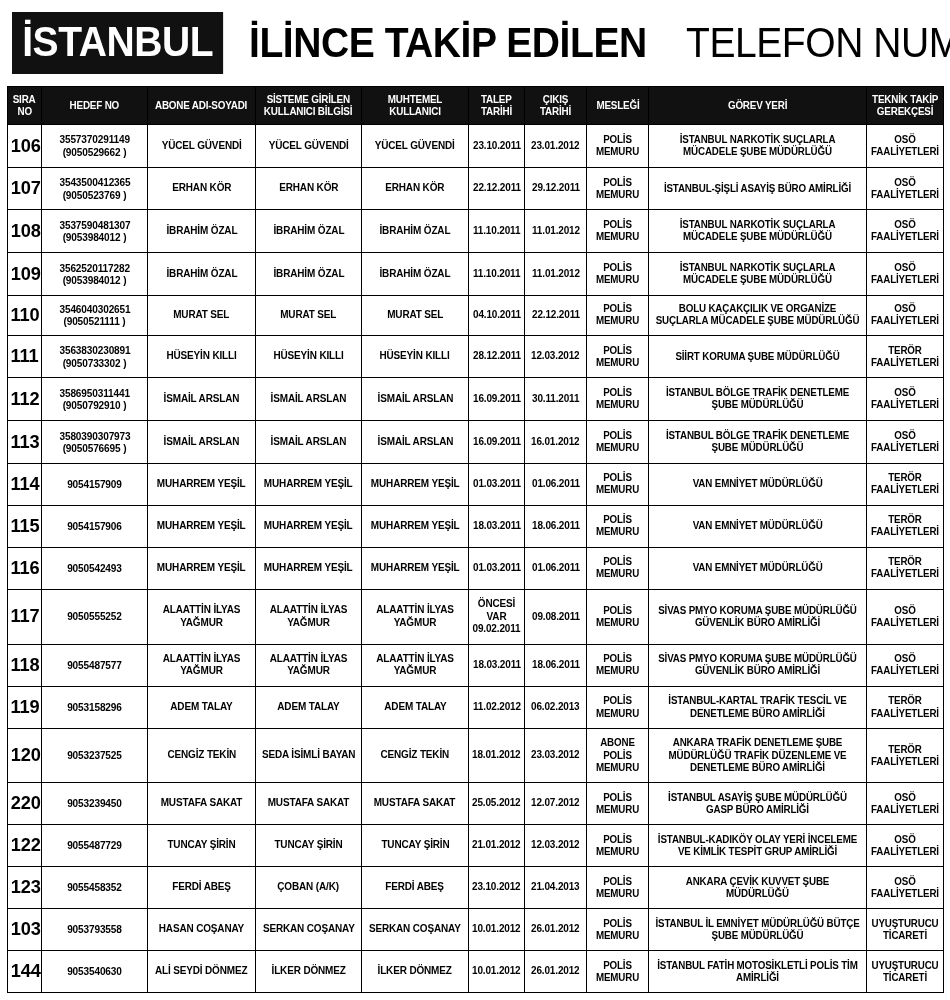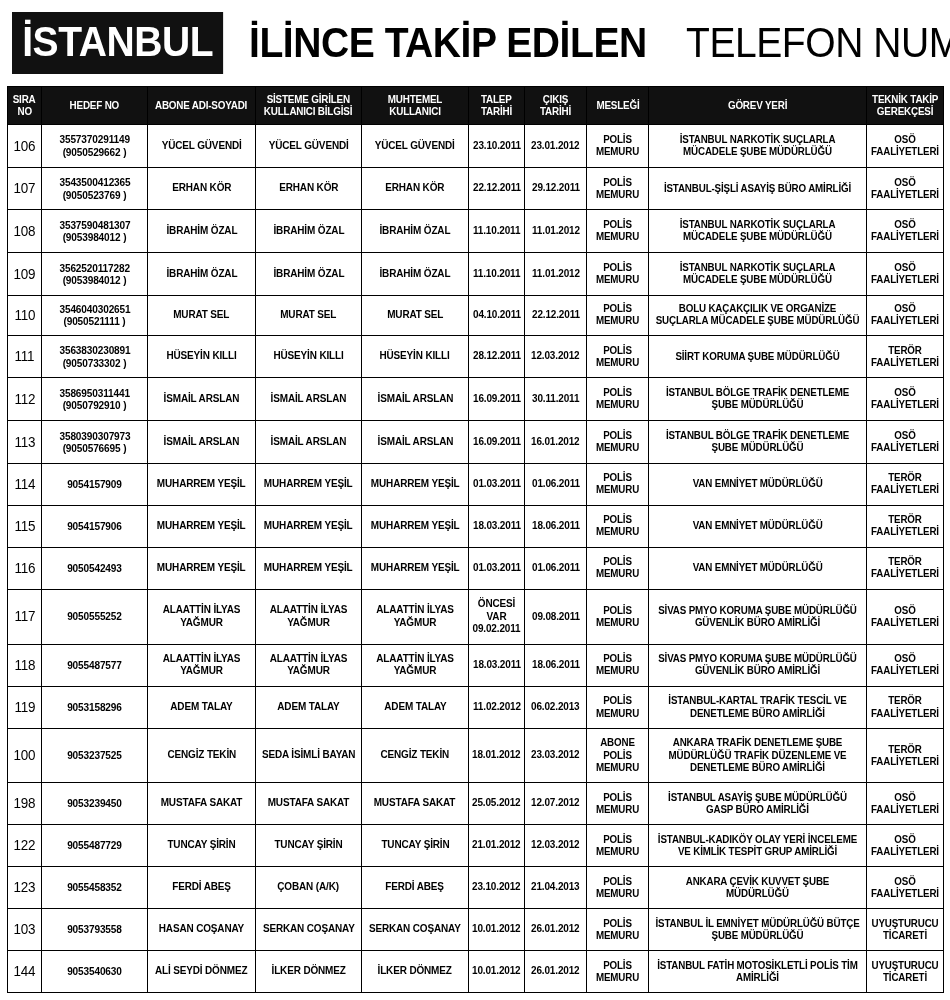--- a/index.html
+++ b/index.html
@@ -97,21 +97,21 @@
   }
 
   tbody td {
     font-size: 10.2px;
     line-height: 1.18;
     letter-spacing: -0.15px;
     font-weight: bold;
   }
   tbody td .sq { display:inline-block; transform: scaleX(0.96); }
 
-  td.c-sira  { font-size: 14px; font-weight: normal; }
+  td.c-sira  { font-size: 19px; font-weight: bold; }
   td.c-hedef { font-size: 10.5px; font-weight: bold; }
   td.c-hedef .alt { display:block; }
   td.c-name  { font-size: 10.4px; font-weight: bold; }
   td.c-date  { font-size: 10.4px; font-weight: bold; }
   td.c-job   { font-size: 10.2px; font-weight: bold; }
   td.c-place { font-size: 10.2px; font-weight: bold; }
   td.c-tech  { font-size: 10.2px; font-weight: bold; }
 
   col.w-sira  { width: 34px; }
   col.w-hedef { width: 106px; }
@@ -326,33 +326,33 @@
           <td class="c-name"><span class="sq">ADEM TALAY</span></td>
           <td class="c-name"><span class="sq">ADEM TALAY</span></td>
           <td class="c-name"><span class="sq">ADEM TALAY</span></td>
           <td class="c-date"><span class="sq">11.02.2012</span></td>
           <td class="c-date"><span class="sq">06.02.2013</span></td>
           <td class="c-job"><span class="sq">POLİS MEMURU</span></td>
           <td class="c-place"><span class="sq">İSTANBUL-KARTAL TRAFİK TESCİL VE DENETLEME BÜRO AMİRLİĞİ</span></td>
           <td class="c-tech"><span class="sq">TERÖR FAALİYETLERİ</span></td>
         </tr>
         <tr style="height: 54.0445px;">
-          <td class="c-sira"><span class="sq">100</span></td>
+          <td class="c-sira"><span class="sq">120</span></td>
           <td class="c-hedef"><span class="sq">9053237525</span></td>
           <td class="c-name"><span class="sq">CENGİZ TEKİN</span></td>
           <td class="c-name"><span class="sq">SEDA İSİMLİ BAYAN</span></td>
           <td class="c-name"><span class="sq">CENGİZ TEKİN</span></td>
           <td class="c-date"><span class="sq">18.01.2012</span></td>
           <td class="c-date"><span class="sq">23.03.2012</span></td>
           <td class="c-job"><span class="sq">ABONE POLİS MEMURU</span></td>
           <td class="c-place"><span class="sq">ANKARA TRAFİK DENETLEME ŞUBE MÜDÜRLÜĞÜ TRAFİK DÜZENLEME VE DENETLEME BÜRO AMİRLİĞİ</span></td>
           <td class="c-tech"><span class="sq">TERÖR FAALİYETLERİ</span></td>
         </tr>
         <tr style="height: 42.0133px;">
-          <td class="c-sira"><span class="sq">198</span></td>
+          <td class="c-sira"><span class="sq">220</span></td>
           <td class="c-hedef"><span class="sq">9053239450</span></td>
           <td class="c-name"><span class="sq">MUSTAFA SAKAT</span></td>
           <td class="c-name"><span class="sq">MUSTAFA SAKAT</span></td>
           <td class="c-name"><span class="sq">MUSTAFA SAKAT</span></td>
           <td class="c-date"><span class="sq">25.05.2012</span></td>
           <td class="c-date"><span class="sq">12.07.2012</span></td>
           <td class="c-job"><span class="sq">POLİS MEMURU</span></td>
           <td class="c-place"><span class="sq">İSTANBUL ASAYİŞ ŞUBE MÜDÜRLÜĞÜ GASP BÜRO AMİRLİĞİ</span></td>
           <td class="c-tech"><span class="sq">OSÖ FAALİYETLERİ</span></td>
         </tr>

